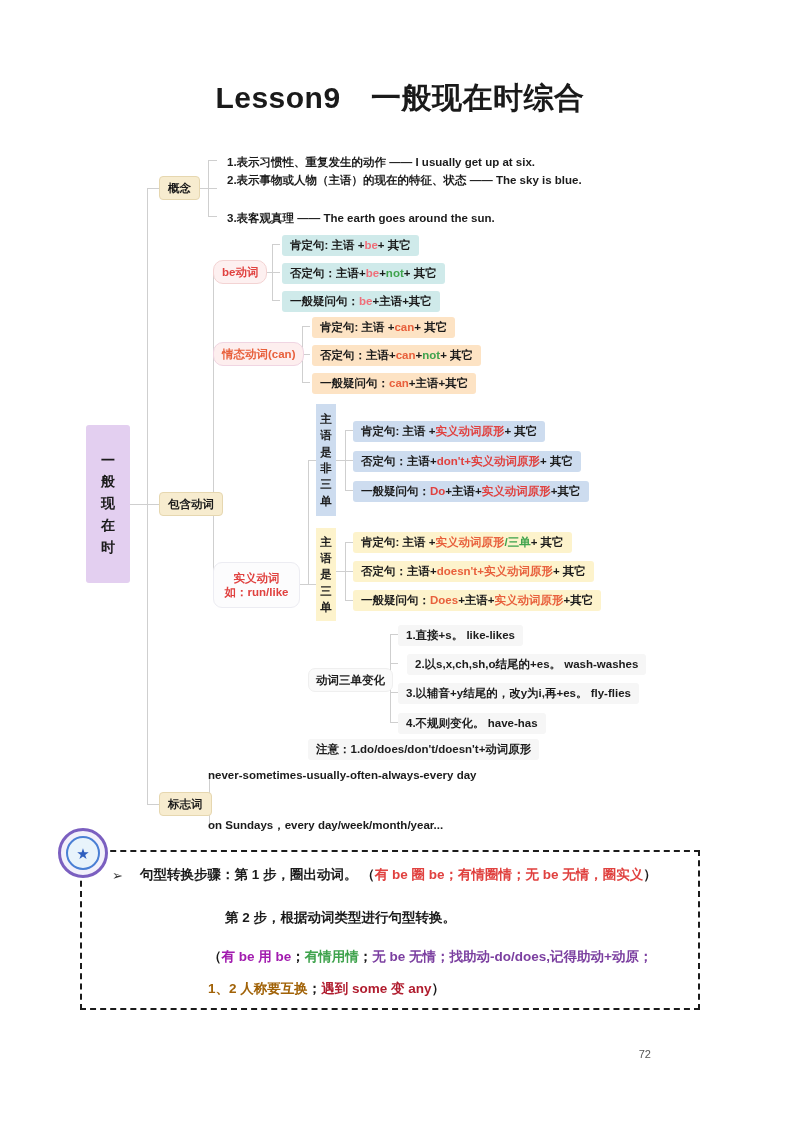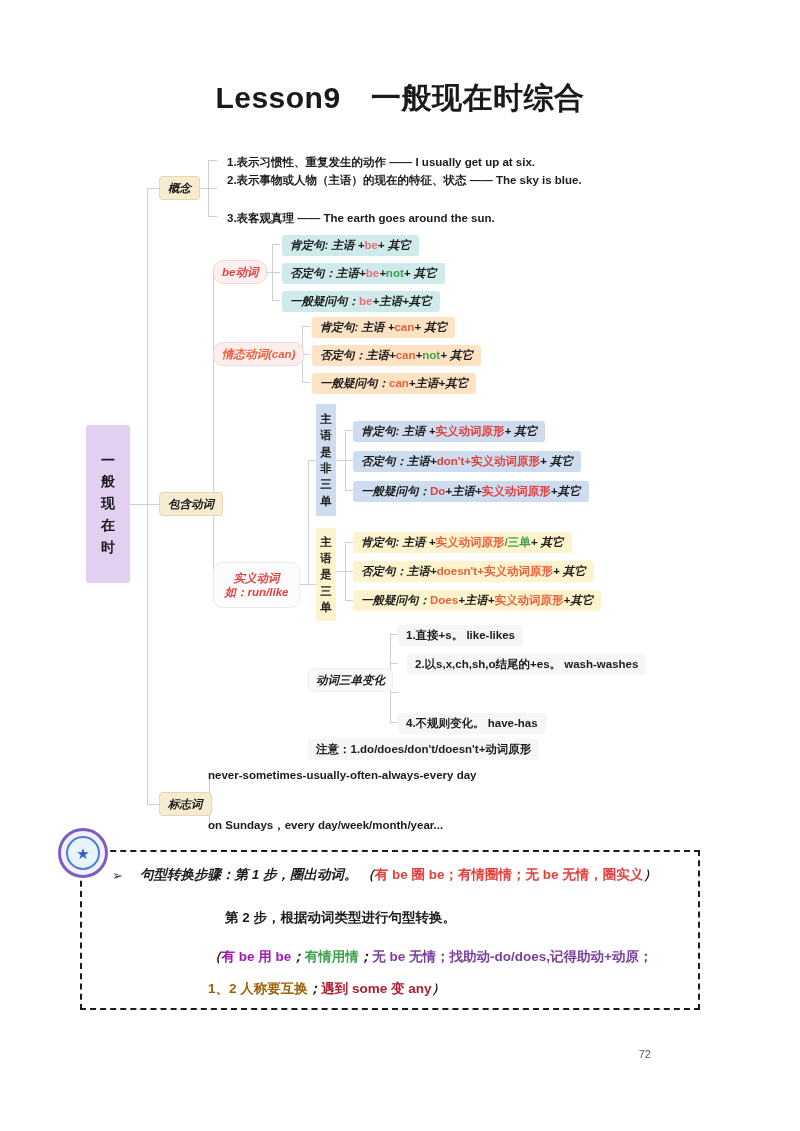--- a/index.html
+++ b/index.html
@@ -14,21 +14,21 @@
   .title{
     position:absolute;left:0;top:78px;width:800px;text-align:center;
     font-size:30px;font-weight:bold;color:#1a1a1a;letter-spacing:0.5px;
   }
 
   
   .node{
     position:absolute;box-sizing:border-box;
     display:flex;align-items:center;
     font-size:11.5px;font-weight:bold;color:#1b1b1b;
-    white-space:nowrap;line-height:1.25;font-style:italic;
+    white-space:nowrap;line-height:1.25;
   }
 
   
   .chip-cream{background:#f7eccf;border:1px solid #e6d7b0;border-radius:4px;
               padding:4px 8px;color:#1b1b1b;}
   .chip-pink{background:#fdf0f0;border:1px solid #f3d3d3;border-radius:10px;
              padding:4px 8px;color:#e0413f;}
   .chip-peach{background:#fdeeee;border:1px solid #f0d5e2;border-radius:10px;
               padding:4px 8px;color:#e8603c;}
   .chip-white{background:#fbfbfb;border:1px solid #ebebeb;border-radius:7px;
@@ -69,21 +69,21 @@
 
   
   .c-red{color:#e0413f;}
   .c-pink{color:#ef6f7a;}
   .c-green{color:#3fa34d;}
   .c-orange{color:#e8603c;}
   .c-blue{color:#a21caf;}
   .c-purple{color:#7b3fa0;}
   .c-gold{color:#a16207;}
   .c-darkred{color:#b01c2e;}
-  .c-black{color:#1b1b1b;font-style:italic;}
+  .c-black{color:#1b1b1b;}
 
   
   .dashbox{
     position:absolute;left:80px;top:850px;width:620px;height:160px;
     border:2px dashed #1b1b1b;box-sizing:border-box;background:#fff;
   }
   .badge{
     position:absolute;left:58px;top:828px;width:44px;height:44px;border-radius:50%;
     background:#f2f0fb;border:3px solid #7b5fc0;
     display:flex;align-items:center;justify-content:center;z-index:5;
@@ -282,20 +282,21 @@
       <span class="c-orange">Does</span>
       <span class="c-black">+主语+</span>
       <span class="c-orange">实义动词原形</span>
       <span class="c-black">+其它</span>
   </div>
 
   <div class="node chip-white" style="left:308px;top:668px;background:#fafafa;border:1px solid #efefef;">动词三单变化</div>
 
   <div class="row bg-grey" style="left:398px;top:625px;">1.直接+s。 like-likes</div>
   <div class="row bg-grey" style="left:407px;top:654px;">2.以s,x,ch,sh,o结尾的+es。 wash-washes</div>
+  <div class="row bg-grey" style="left:398px;top:683px;">3.以辅音+y结尾的，改y为i,再+es。 fly-flies</div>
   <div class="row bg-grey" style="left:398px;top:713px;">4.不规则变化。 have-has</div>
   <div class="row bg-grey" style="left:308px;top:739px;">注意：1.do/does/don't/doesn't+动词原形</div>
 
   <div class="node chip-cream" style="left:159px;top:792px;">标志词</div>
 
   <div class="row bg-none" style="left:200px;top:765px;font-size:11.5px;">never-sometimes-usually-often-always-every day</div>
   <div class="row bg-none" style="left:200px;top:815px;font-size:11.5px;">on Sundays，every day/week/month/year...</div>
 
   <div class="badge">
     <div class="inner">★</div>

